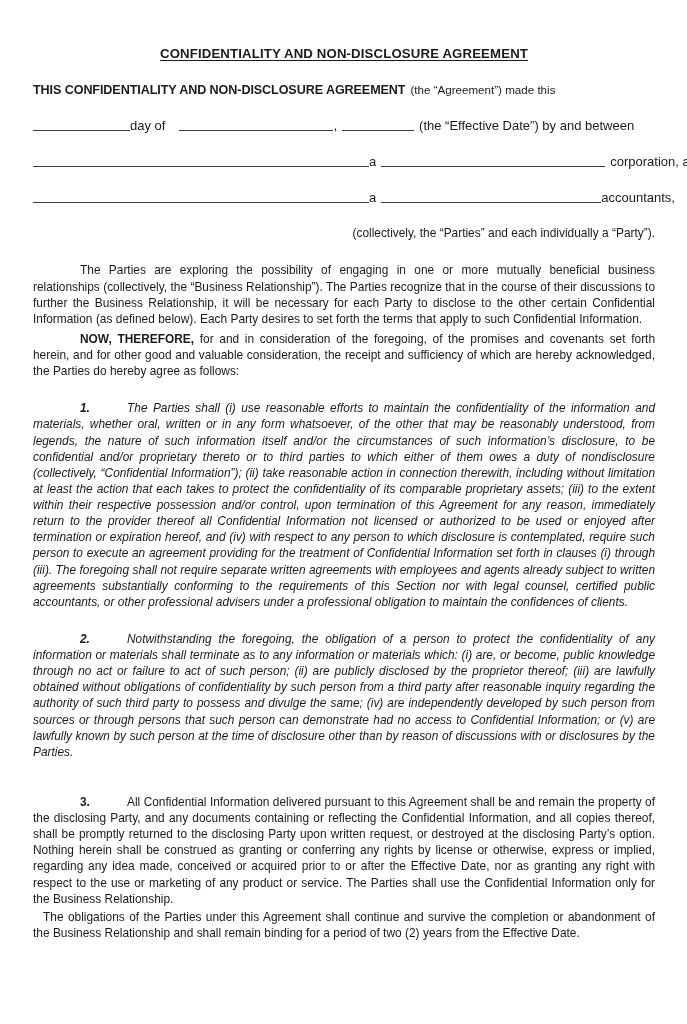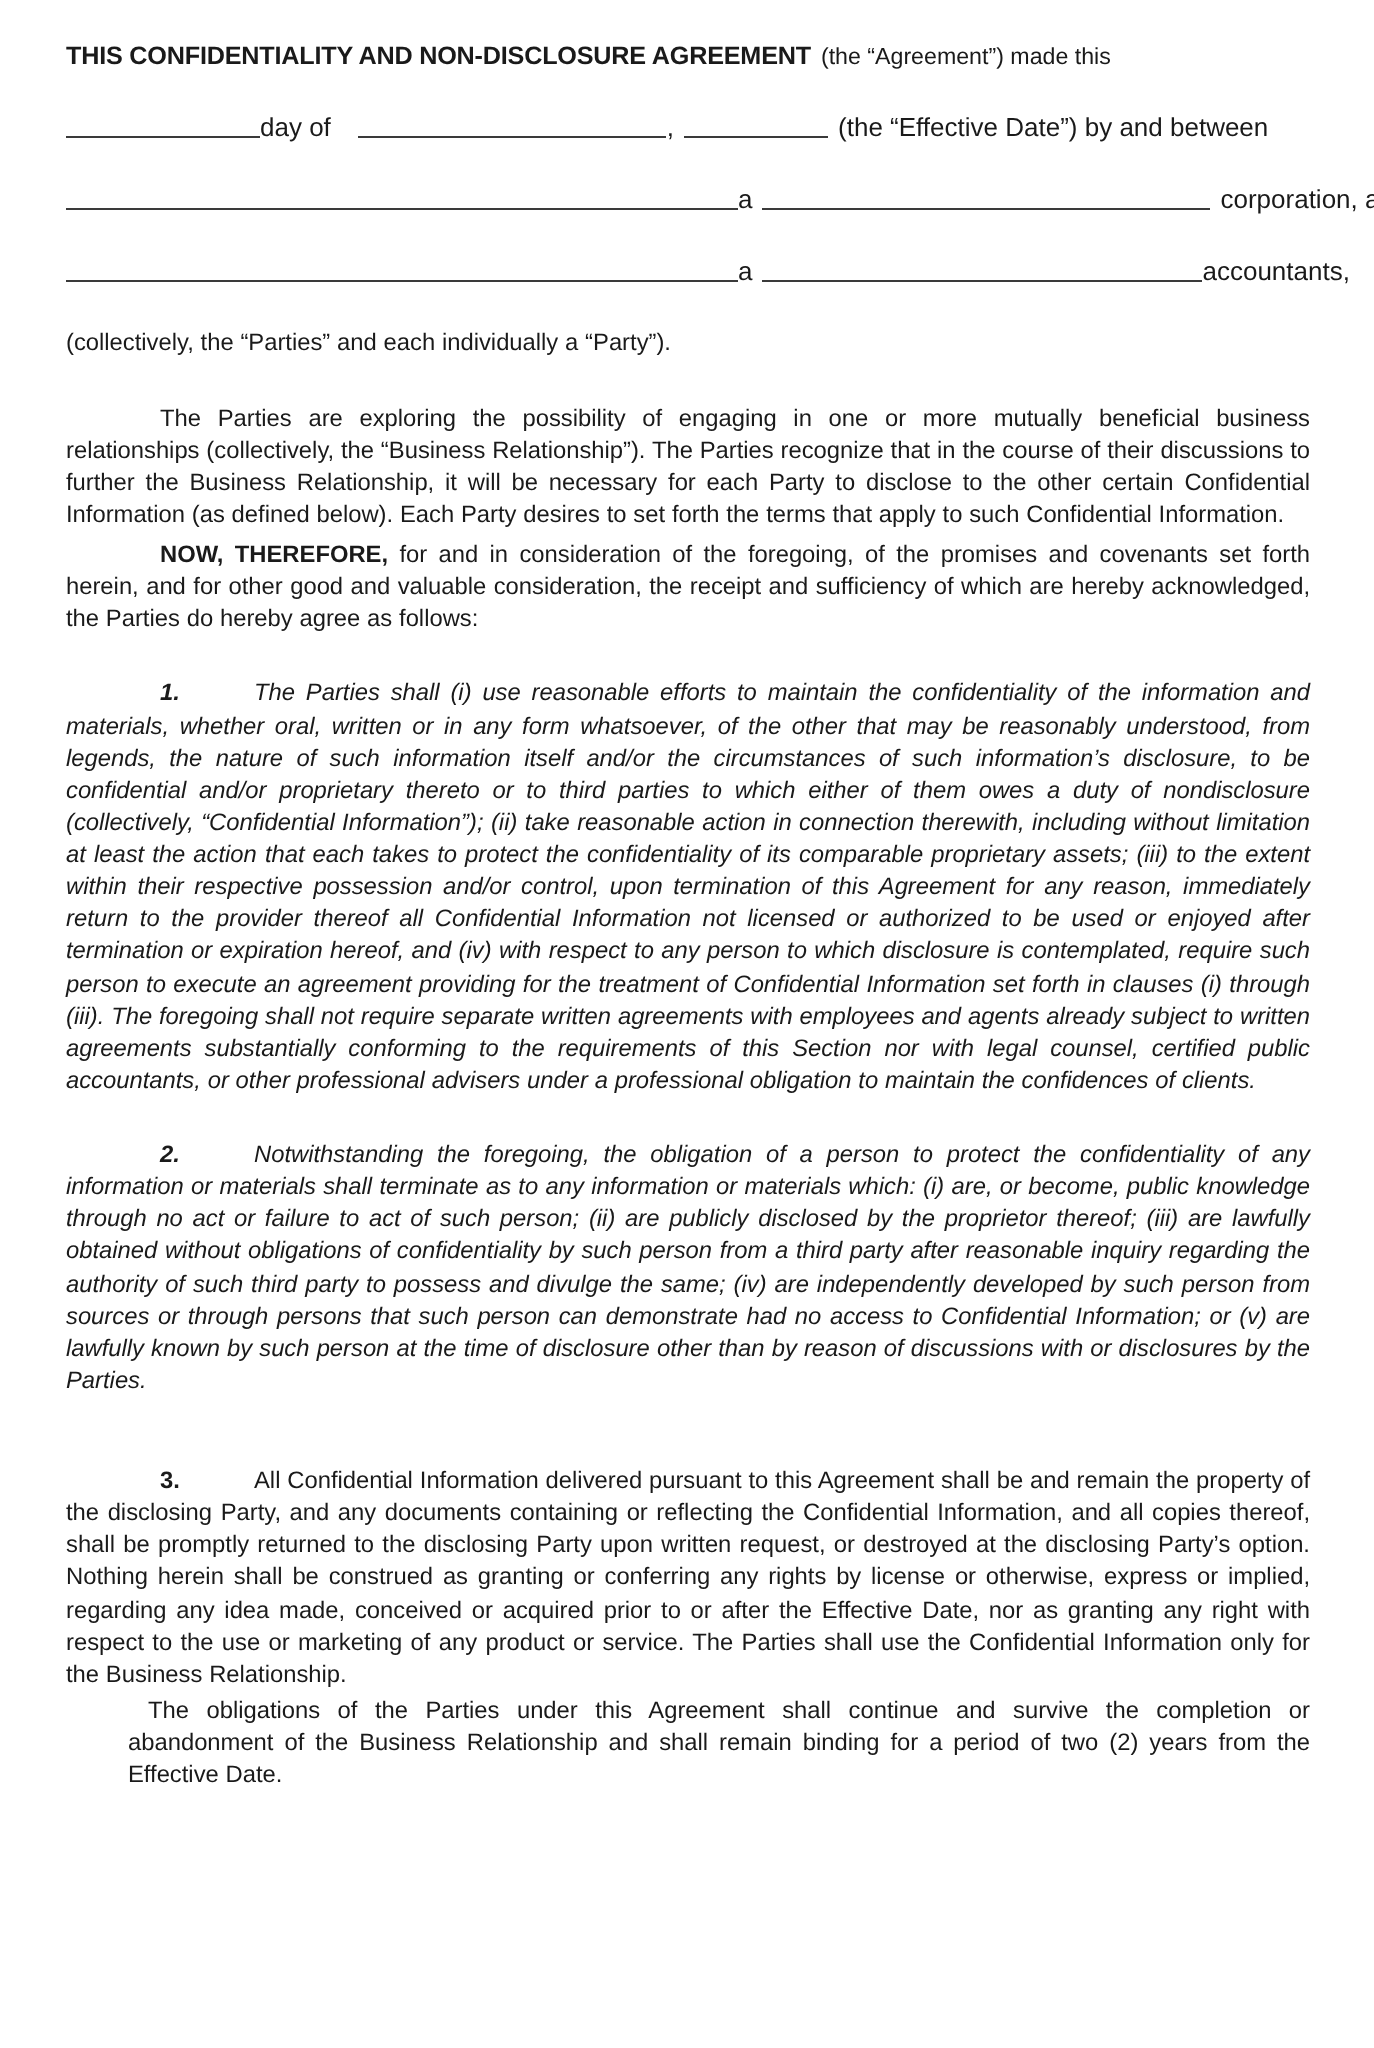--- a/index.html
+++ b/index.html
@@ -87,41 +87,44 @@
   .sp-l  { display:inline-block; width:14px; }
 
   
   p.para {
     font-size: 11.9px;
     line-height: 1.355;
     text-align: justify;
     margin: 0;
     word-spacing: 0.1px;
   }
-  p.para.collective   { margin-top: 19px; text-align: left; }
+  p.para.collective   { margin-top: 19px; text-align: right; }
   p.para.exploring    { margin-top: 21px; text-indent: 47px; }
   p.para.nowtherefore { margin-top: 4px; text-indent: 47px; }
   p.para.sec          { margin-top: 21px; font-style: italic; }
   p.para.sec3         { margin-top: 34px; }
-  p.para.tail-para    { margin-top: 2px; text-indent: 10px; margin-left: 31px; }
+  p.para.tail-para    { margin-top: 2px; text-indent: 10px; }
 
   .num {
     font-weight: bold;
     display: inline-block;
     width: 47px;
     margin-left: 47px;
   }
   .bold { font-weight: bold; }
 </style>
 </head>
 <body>
 
 <div class="page">
   <div class="doc-body">
 
+    <div class="doc-title">
+      <span>CONFIDENTIALITY AND NON-DISCLOSURE AGREEMENT</span>
+    </div>
 
     <div class="intro-line">
       <span class="lead">THIS CONFIDENTIALITY AND NON-DISCLOSURE AGREEMENT</span><span class="sp-s"></span><span class="tail">(the “Agreement”) made this</span>
     </div>
 
     <div class="fill-row r1">
       <span class="blank b-day"></span><span class="txt">day of</span><span class="sp-l"></span><span class="blank b-month"></span><span class="txt">,</span><span class="sp-s"></span><span class="blank b-year"></span><span class="sp-s"></span><span class="txt">(the “Effective Date”) by and between</span>
     </div>
 
     <div class="fill-row r2">

